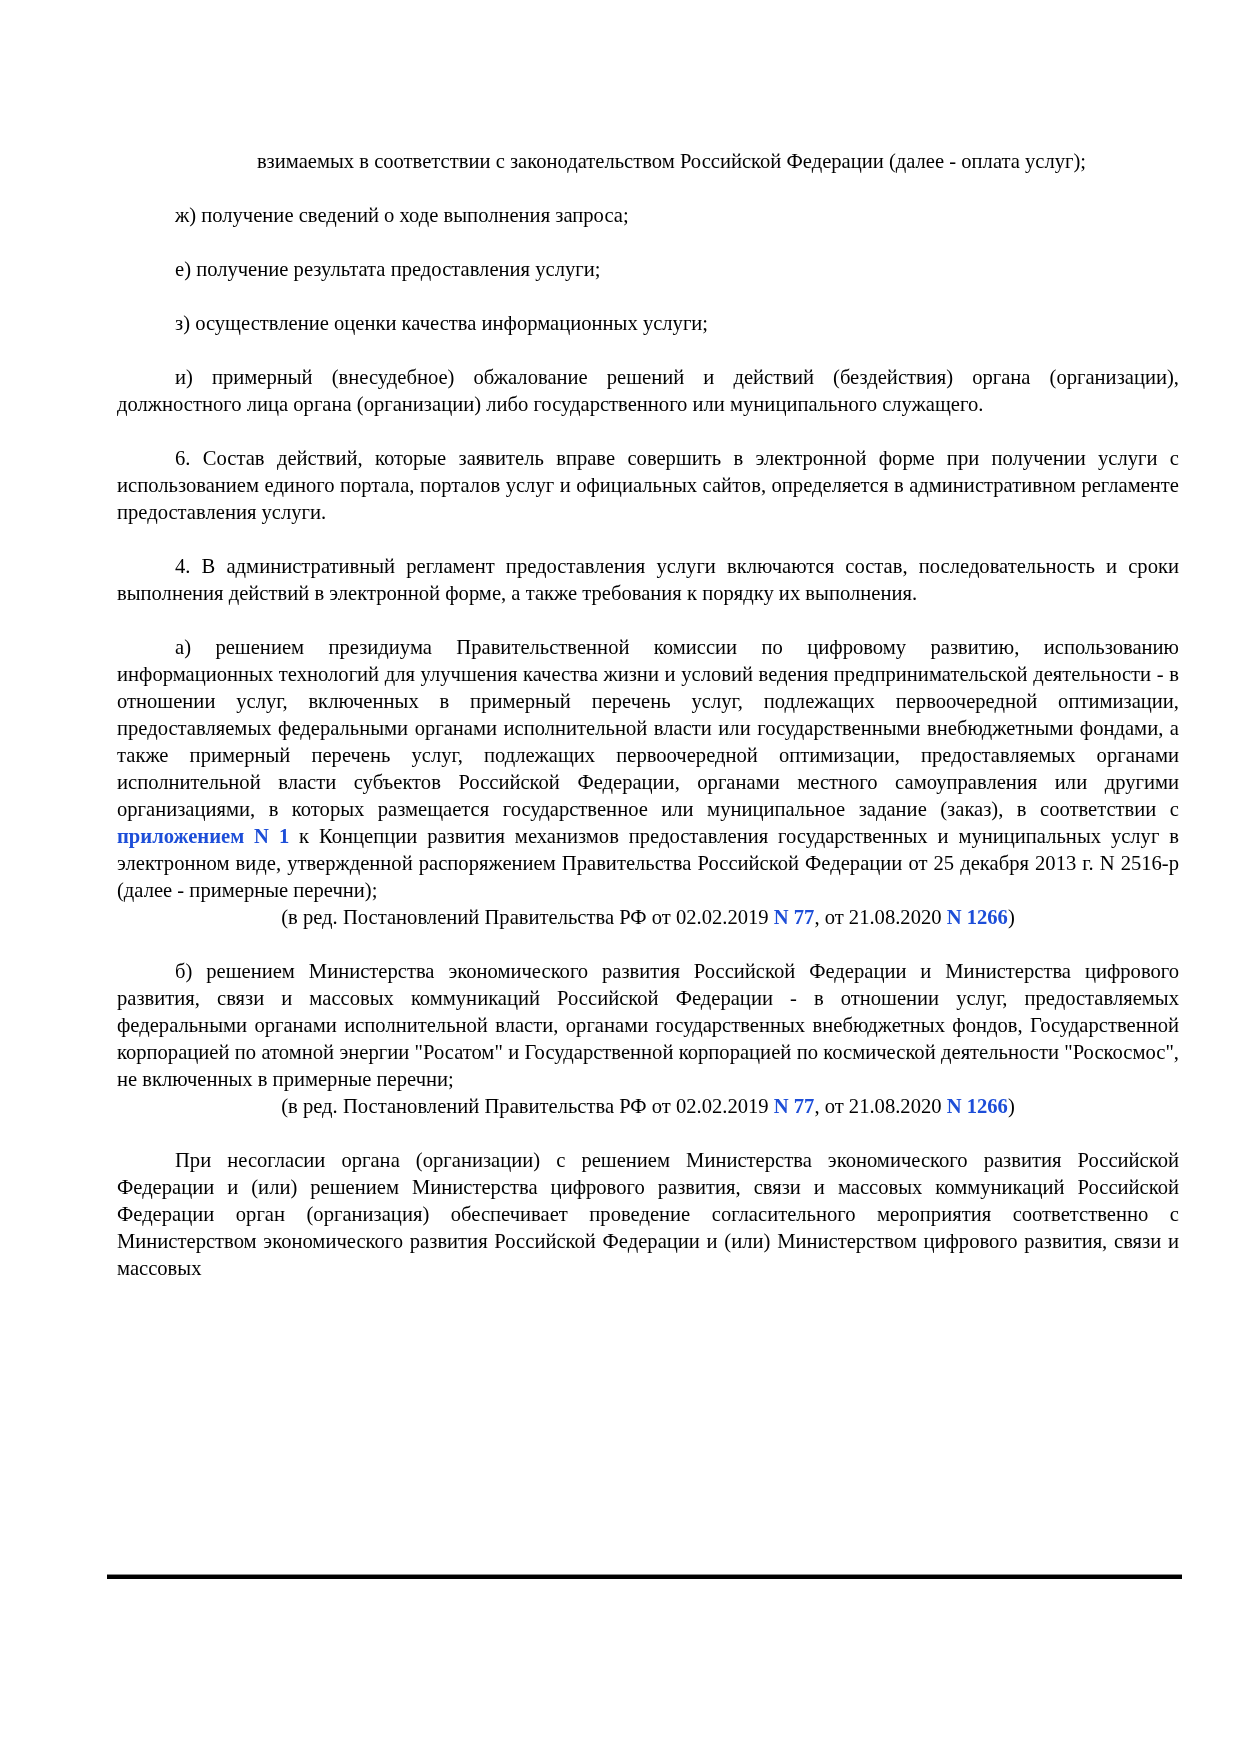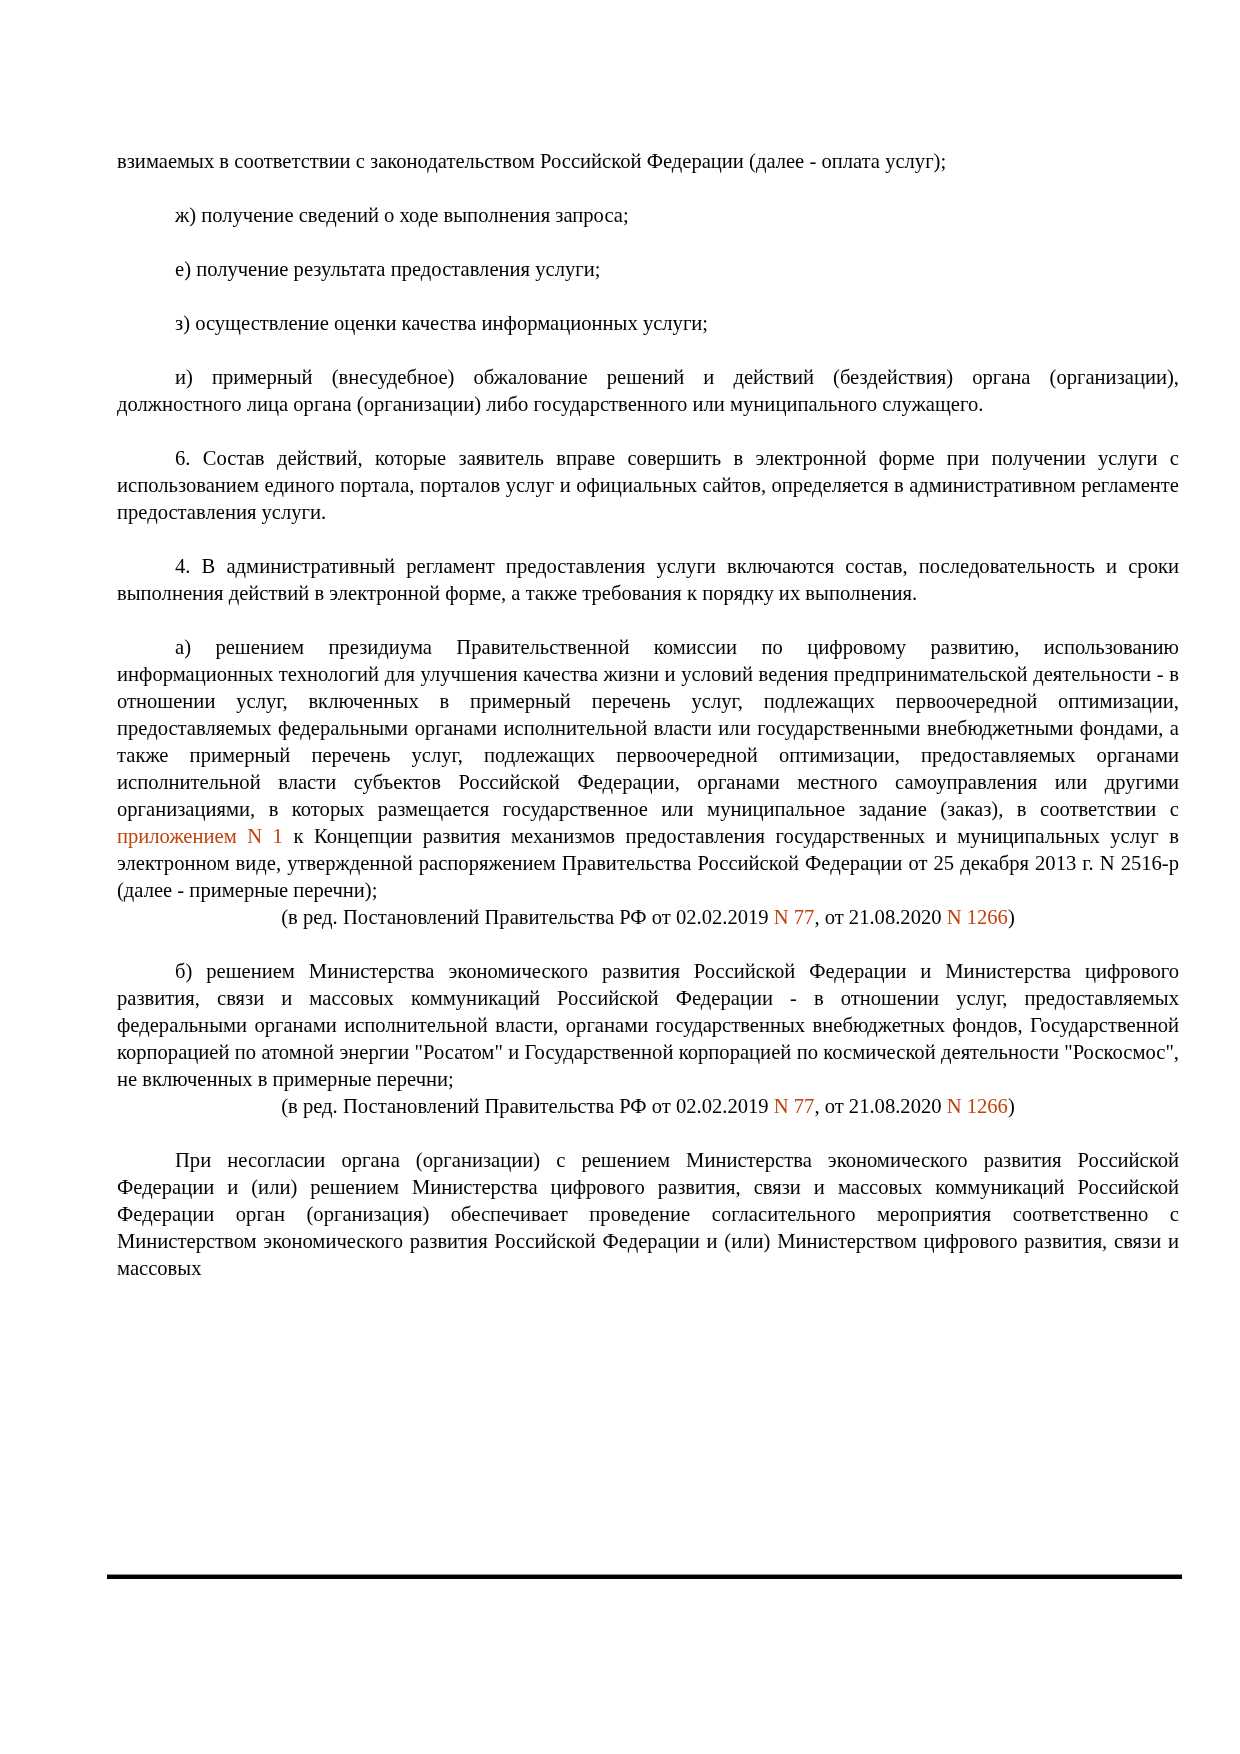--- a/index.html
+++ b/index.html
@@ -3,24 +3,24 @@
   <meta charset="utf-8">
   <style>
     html, body { margin: 0; padding: 0; background: #ffffff; }
     body { width: 1240px; height: 1754px; position: relative; overflow: hidden; }
     .page {
       position: absolute; left: 117px; top: 148px; width: 1062px;
       font-family: "Liberation Serif", "DejaVu Serif", serif;
       font-size: 20.6px; line-height: 27px; color: #000000;
     }
     .p { margin: 0 0 27px 0; text-align: justify; text-indent: 58px; }
-    .p.noindent { text-indent: 0; text-align: left; }
+    .p.noindent { text-indent: 0; text-align: center; margin-left: 47px; }
     .p.tight { margin-bottom: 0; }
     .p.ed { text-indent: 0; text-align: center; }
-    a.link { color: #c2410c; text-decoration: none; }
+    a.link { color: #1d4ed8; text-decoration: none; font-weight: bold; }
     .footer-rule {
       position: absolute; left: 107px; top: 1574px; width: 1075px; height: 4px;
       background: #000000; border-top: 1px solid #8a8a8a;
     }
   </style>
 </head>
 <body>
 
 <div class="page">
   <p class="p noindent">взимаемых в соответствии с законодательством Российской Федерации (далее - оплата услуг);</p>

